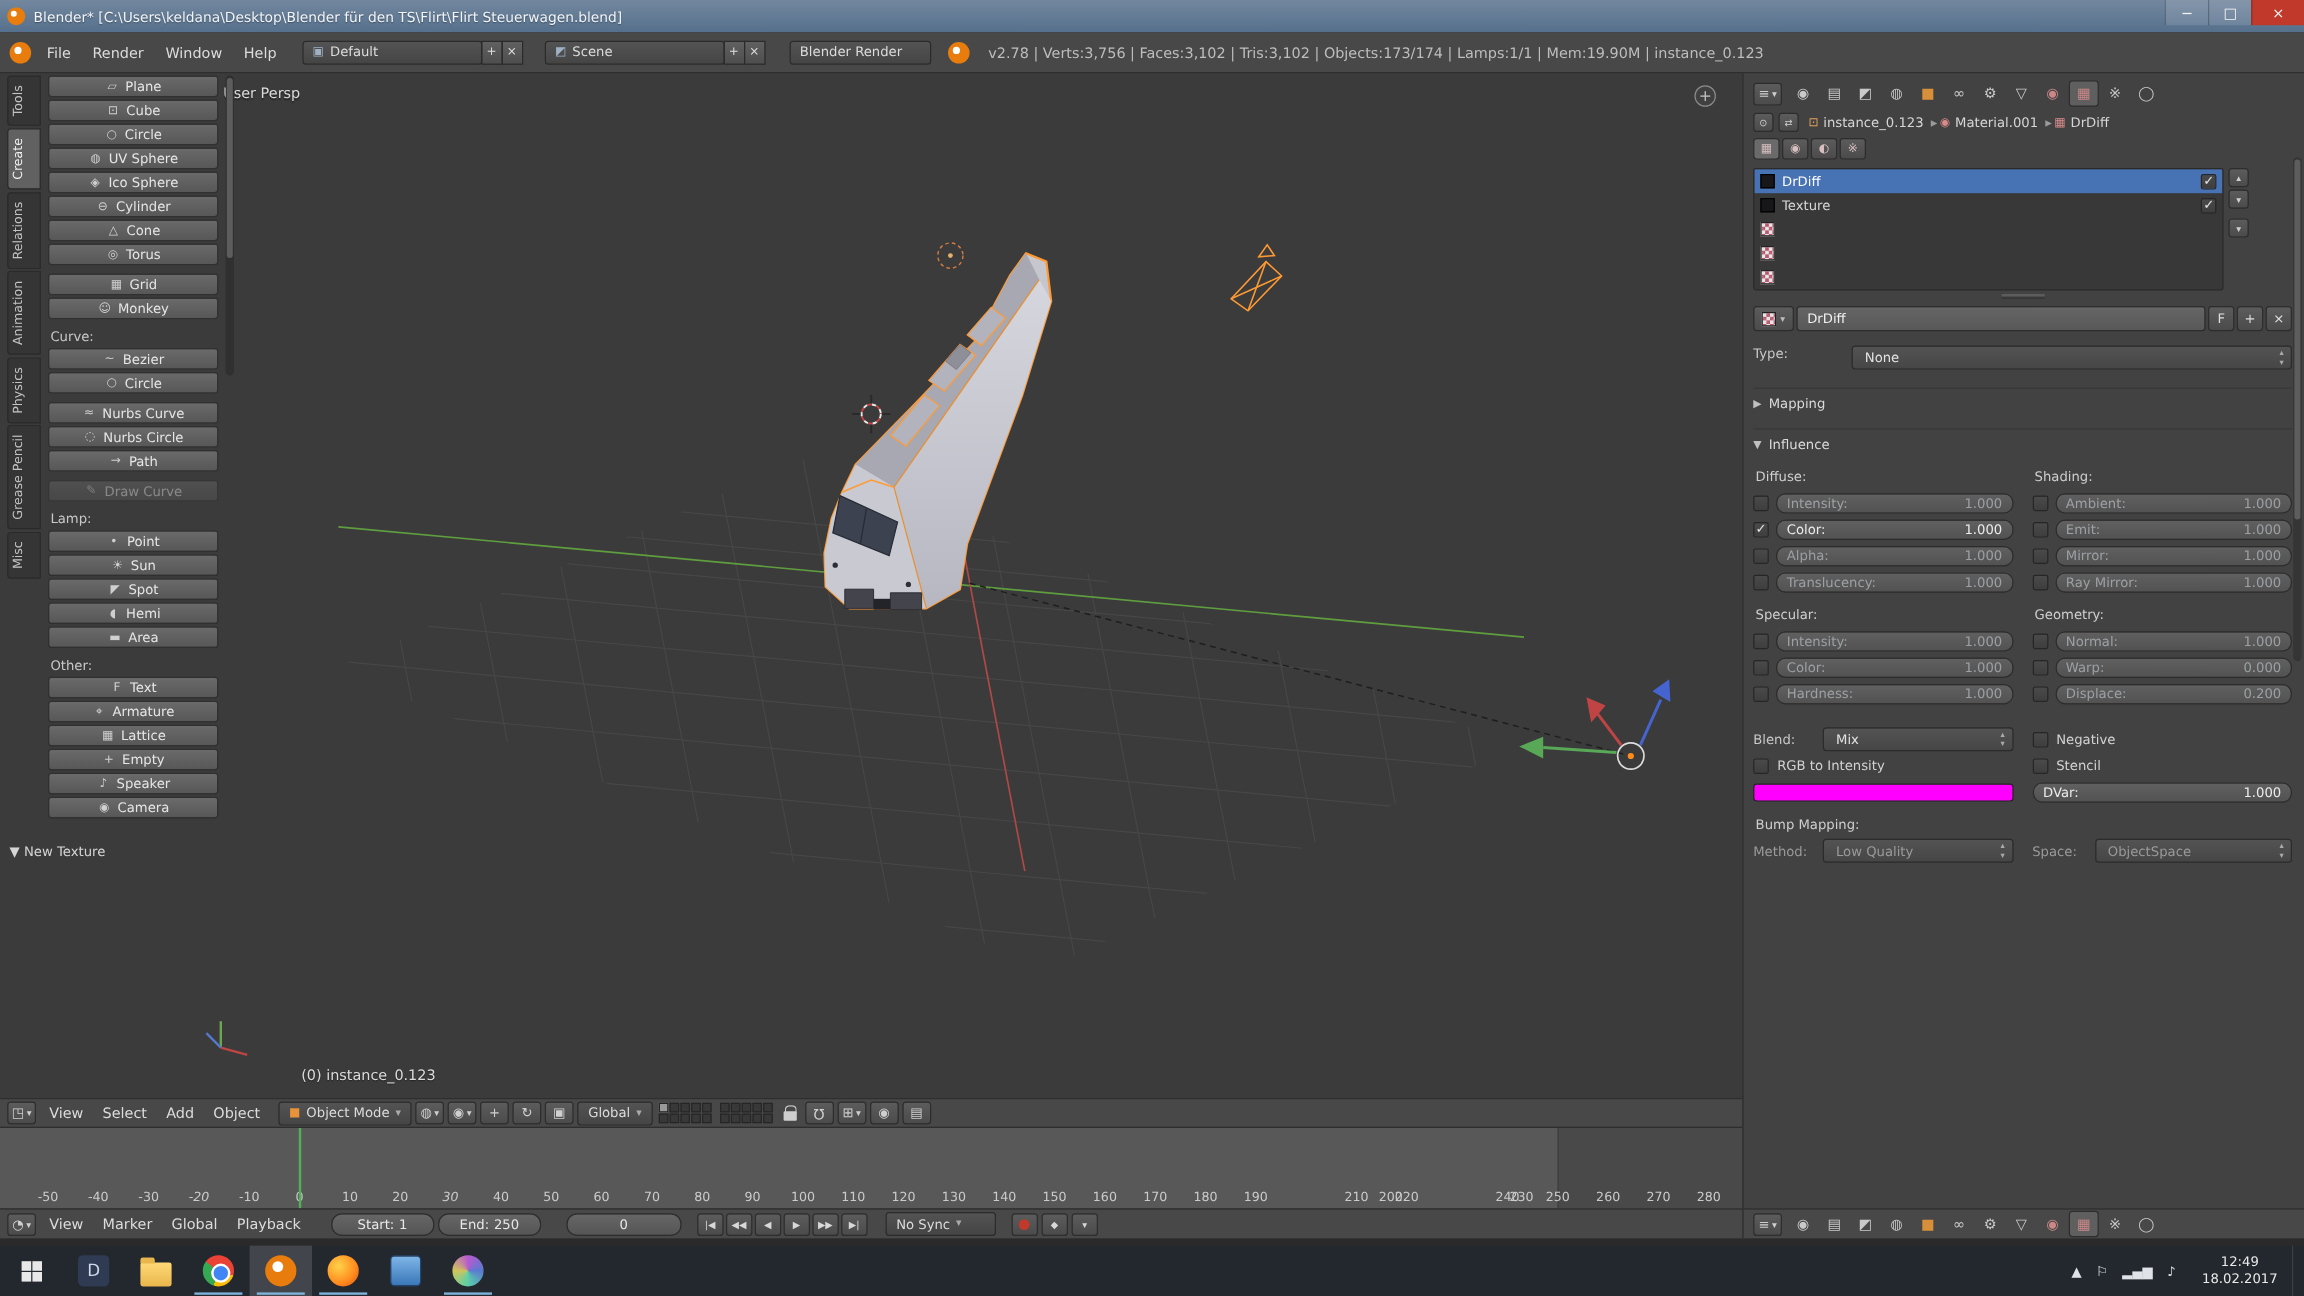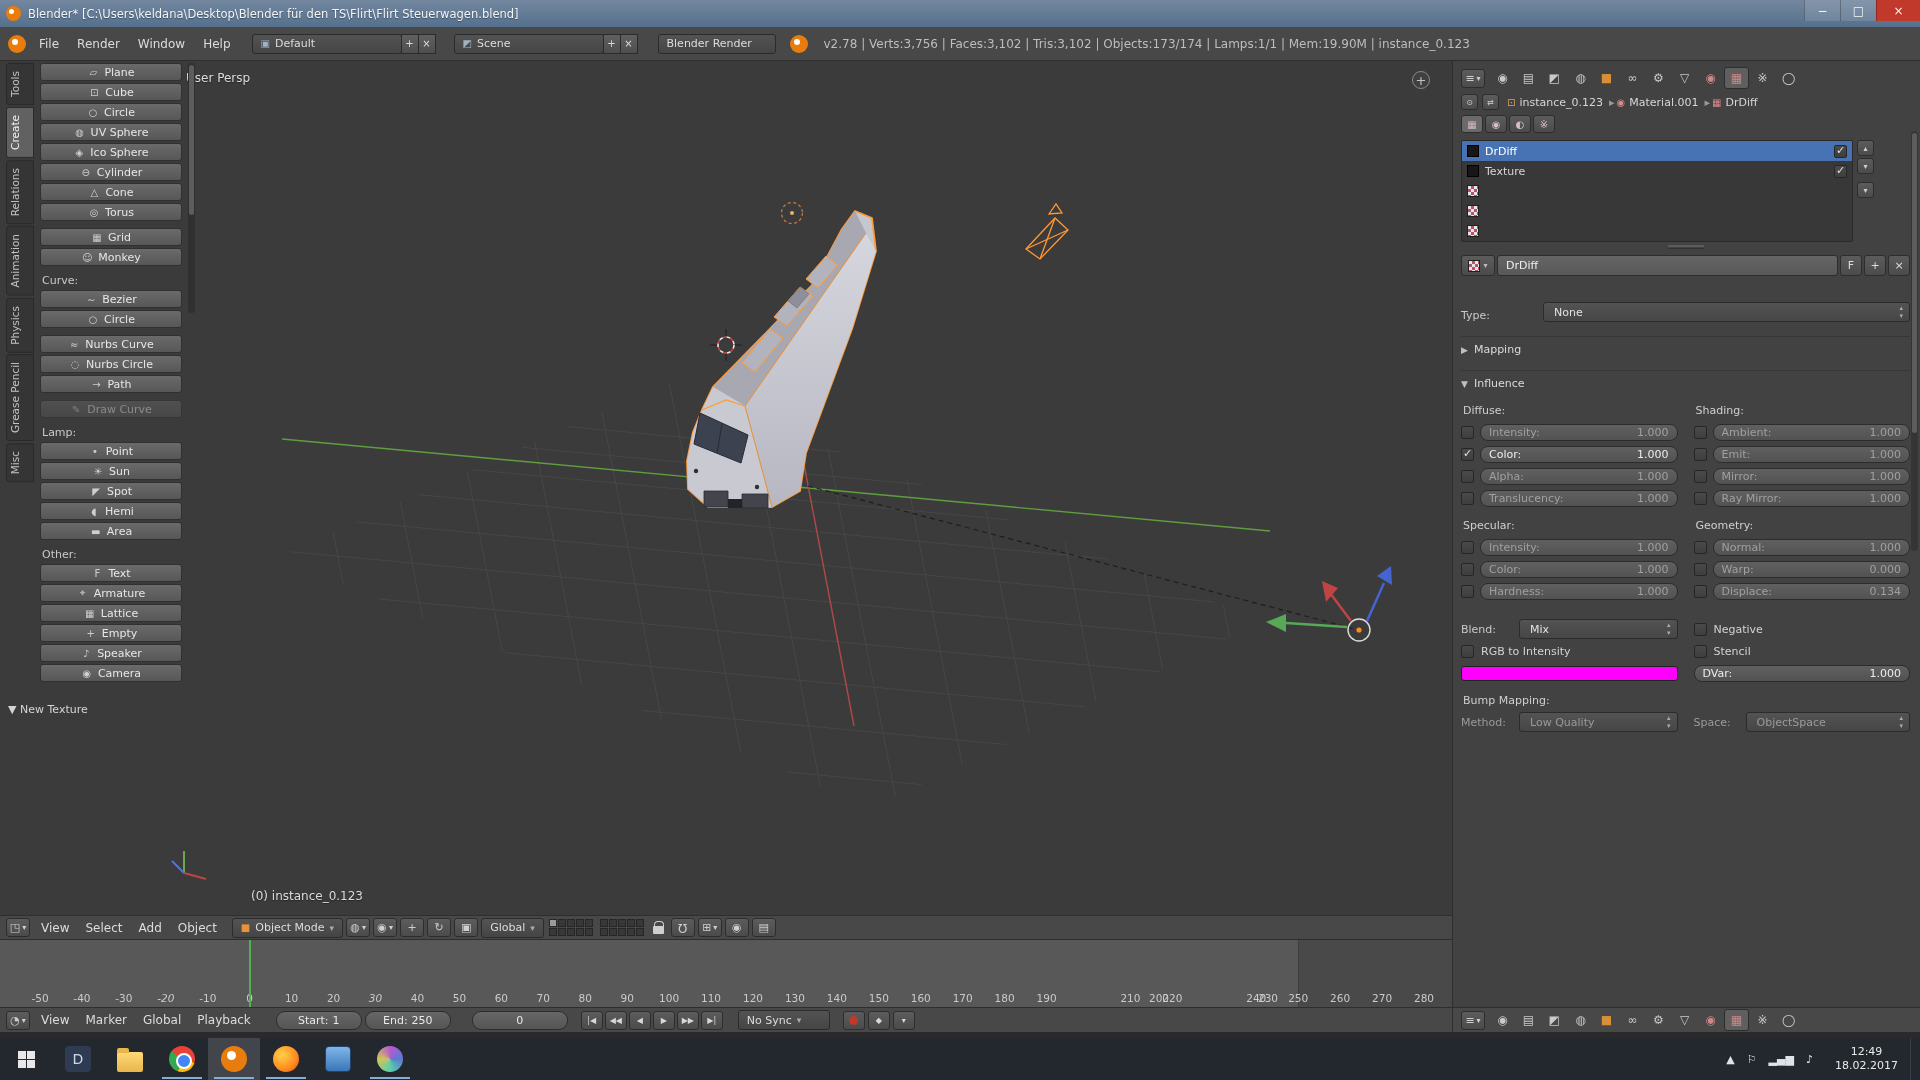--- a/index.html
+++ b/index.html
@@ -119,21 +119,21 @@
   .cb{width:13px;height:13px;background:linear-gradient(#4a4a4a,#3e3e3e);border:1px solid #262626;border-radius:2px;
     position:relative;flex:0 0 auto}
   .checked > .cb::after,.cb.checked::after{content:"✓";position:absolute;left:1px;top:-2px;color:#e4e4e4;font-size:11px}
   .namerow{display:flex;gap:2px;margin-top:4px;height:21px}
   .iconbtn{width:34px;display:flex;align-items:center;justify-content:center;gap:3px;
     background:linear-gradient(#5c5c5c,#4b4b4b);border:1px solid #2d2d2d;border-radius:3px;font-size:8px;color:#bbb}
   .txtfield{flex:1;display:flex;align-items:center;padding:0 8px;background:linear-gradient(#656565,#585858);
     border:1px solid #2d2d2d;border-radius:3px;color:#f0f0f0}
   .smallbtn{width:22px;display:flex;align-items:center;justify-content:center;
     background:linear-gradient(#5c5c5c,#4b4b4b);border:1px solid #2d2d2d;border-radius:3px;color:#ddd}
-  .typerow{display:flex;align-items:flex-end;margin-top:25px;height:21px}
+  .typerow{display:flex;align-items:flex-start;margin-top:12px;height:21px}
   .flabel{width:82px;color:#c8c8c8}
   .ddwide{flex:1;height:20px;display:flex;align-items:center;padding:0 10px;
     background:linear-gradient(#535353,#464646);border:1px solid #2b2b2b;border-radius:3px;color:#e2e2e2;position:relative}
   .updn{position:absolute;right:6px;top:1px;display:flex;flex-direction:column;line-height:8px;font-size:7px;color:#aaa}
   .phead{margin-top:14px;padding-top:6px;border-top:1px solid #373737;color:#dadada;display:flex;gap:6px;align-items:center}
   .phead .tri{font-size:9px;color:#c0c0c0}
   .inf-grid{display:grid;grid-template-columns:1fr 1fr;column-gap:16px;margin-top:8px}
   .inf-head{color:#cfcfcf;margin:6px 0 4px 2px}
   .inf-row{display:flex;align-items:center;gap:6px;height:22px}
   .slider{flex:1;height:17px;display:flex;align-items:center;justify-content:space-between;padding:0 8px;
@@ -850,21 +850,21 @@
             <span class="cb"></span>
             <span class="slider">
               <span>Warp:</span>
               <span>0.000</span>
             </span>
           </div>
           <div class="inf-row">
             <span class="cb"></span>
             <span class="slider">
               <span>Displace:</span>
-              <span>0.134</span>
+              <span>0.200</span>
             </span>
           </div>
         </div>
     </div>
 
     <div class="blendrow">
       <span class="flabel">Blend:</span>
       <div class="ddwide">
         <span>Mix</span>
         <span class="updn">

